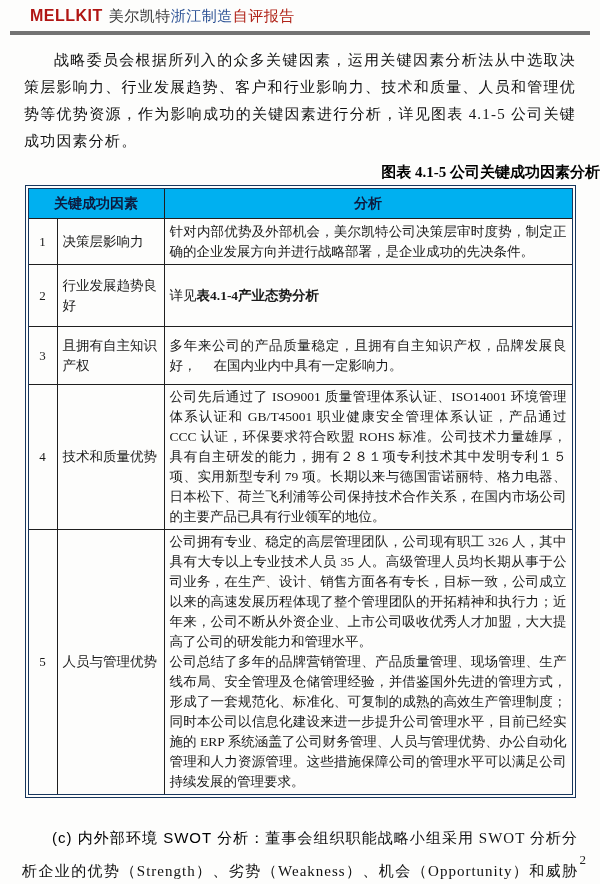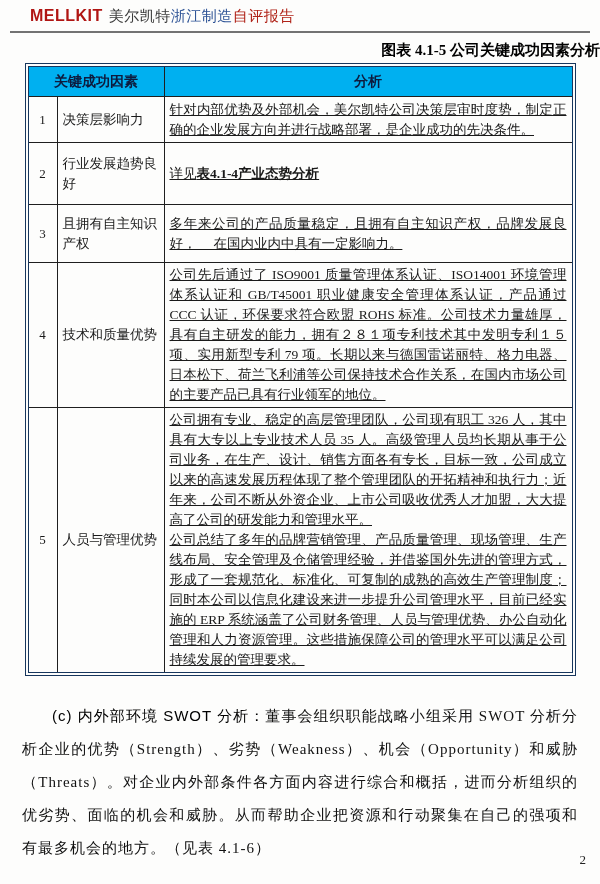--- a/index.html
+++ b/index.html
@@ -10,21 +10,21 @@
     background: #fdfdfc;
     font-family: "Liberation Serif", "DejaVu Serif", serif;
     color: #1a1a1a;
     overflow: hidden;
     box-sizing: border-box;
   }
   
   .hdr {
     margin: 0 10px;
     padding: 7px 0 5px 20px;
-    border-bottom: 2px solid #737373;
+    border-bottom: 4px solid #737373;
     font-size: 15px;
     letter-spacing: 0.5px;
     white-space: nowrap;
   }
   .hdr .brand {
     font-family: "Liberation Sans", sans-serif;
     font-weight: bold;
     color: #b01513;
     font-size: 16px;
     margin-right: 6px;
@@ -72,21 +72,21 @@
     color: #0d1b3e;
     font-weight: bold;
     font-size: 14px;
     text-align: center;
     height: 30px;
   }
   col.c-num    { width: 29px; }
   col.c-factor { width: 107px; }
   td.num    { text-align: center; font-size: 13px; }
   td.factor { text-align: left; }
-  td.analysis { text-align: justify; text-decoration: underline; }
+  td.analysis { text-align: justify; }
   tr.r1 { height: 46px; }
   tr.r2 { height: 62px; }
   tr.r3 { height: 58px; }
   tr.r4 { height: 122px; }
   tr.r4 td.analysis, tr.r5 td.analysis { vertical-align: top; }
   tr.r5 { height: 240px; }
   .bold { font-weight: bold; }
   
   .swot {
     margin: 26px 22px 0 22px;
@@ -114,20 +114,21 @@
 </style>
 </head>
 <body>
 
 <div class="page">
 
   <div class="hdr">
     <span class="brand">MELLKIT</span><span class="company">美尔凯特</span><span class="t-blue">浙江制造</span><span class="t-red">自评报告</span>
   </div>
 
+  <p class="intro">战略委员会根据所列入的众多关键因素，运用关键因素分析法从中选取决策层影响力、行业发展趋势、客户和行业影响力、技术和质量、人员和管理优势等优势资源，作为影响成功的关键因素进行分析，详见图表 4.1-5 公司关键成功因素分析。</p>
 
   <div class="caption">图表 4.1-5 公司关键成功因素分析</div>
 
   <table class="ksf">
     <colgroup>
         <col class="c-num">
         <col class="c-factor">
         <col>
       </colgroup>
     <thead>

